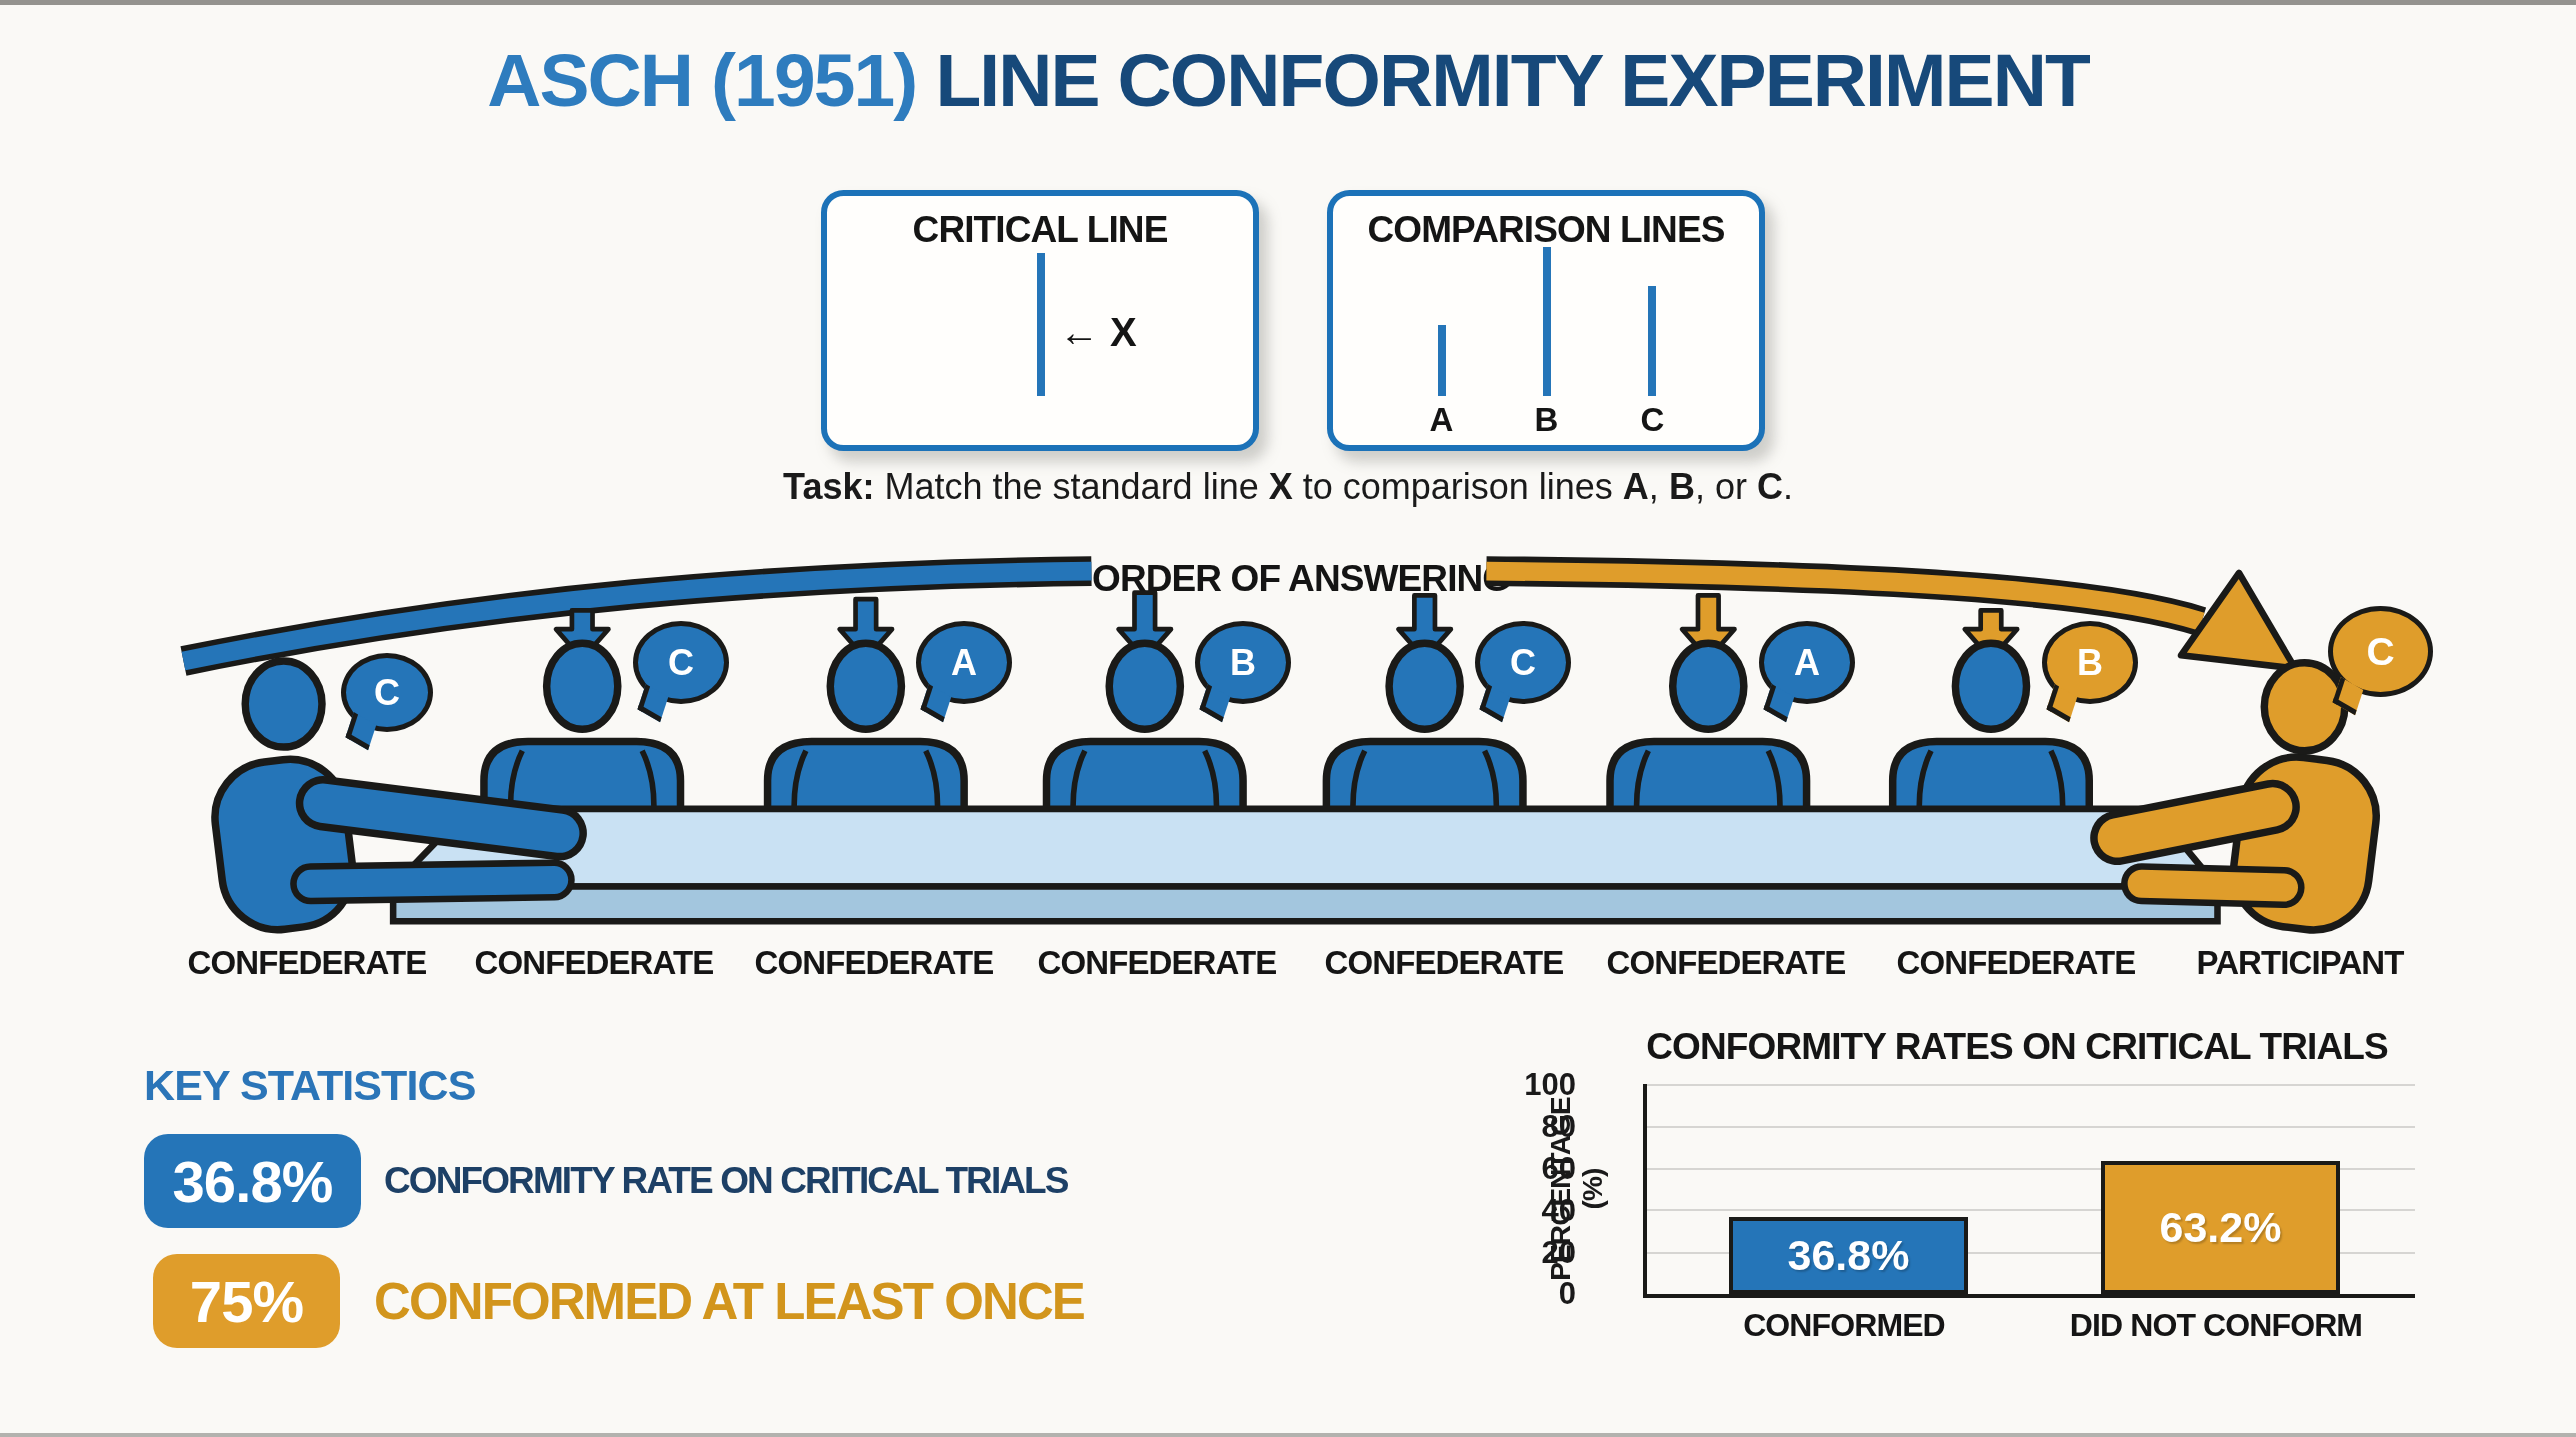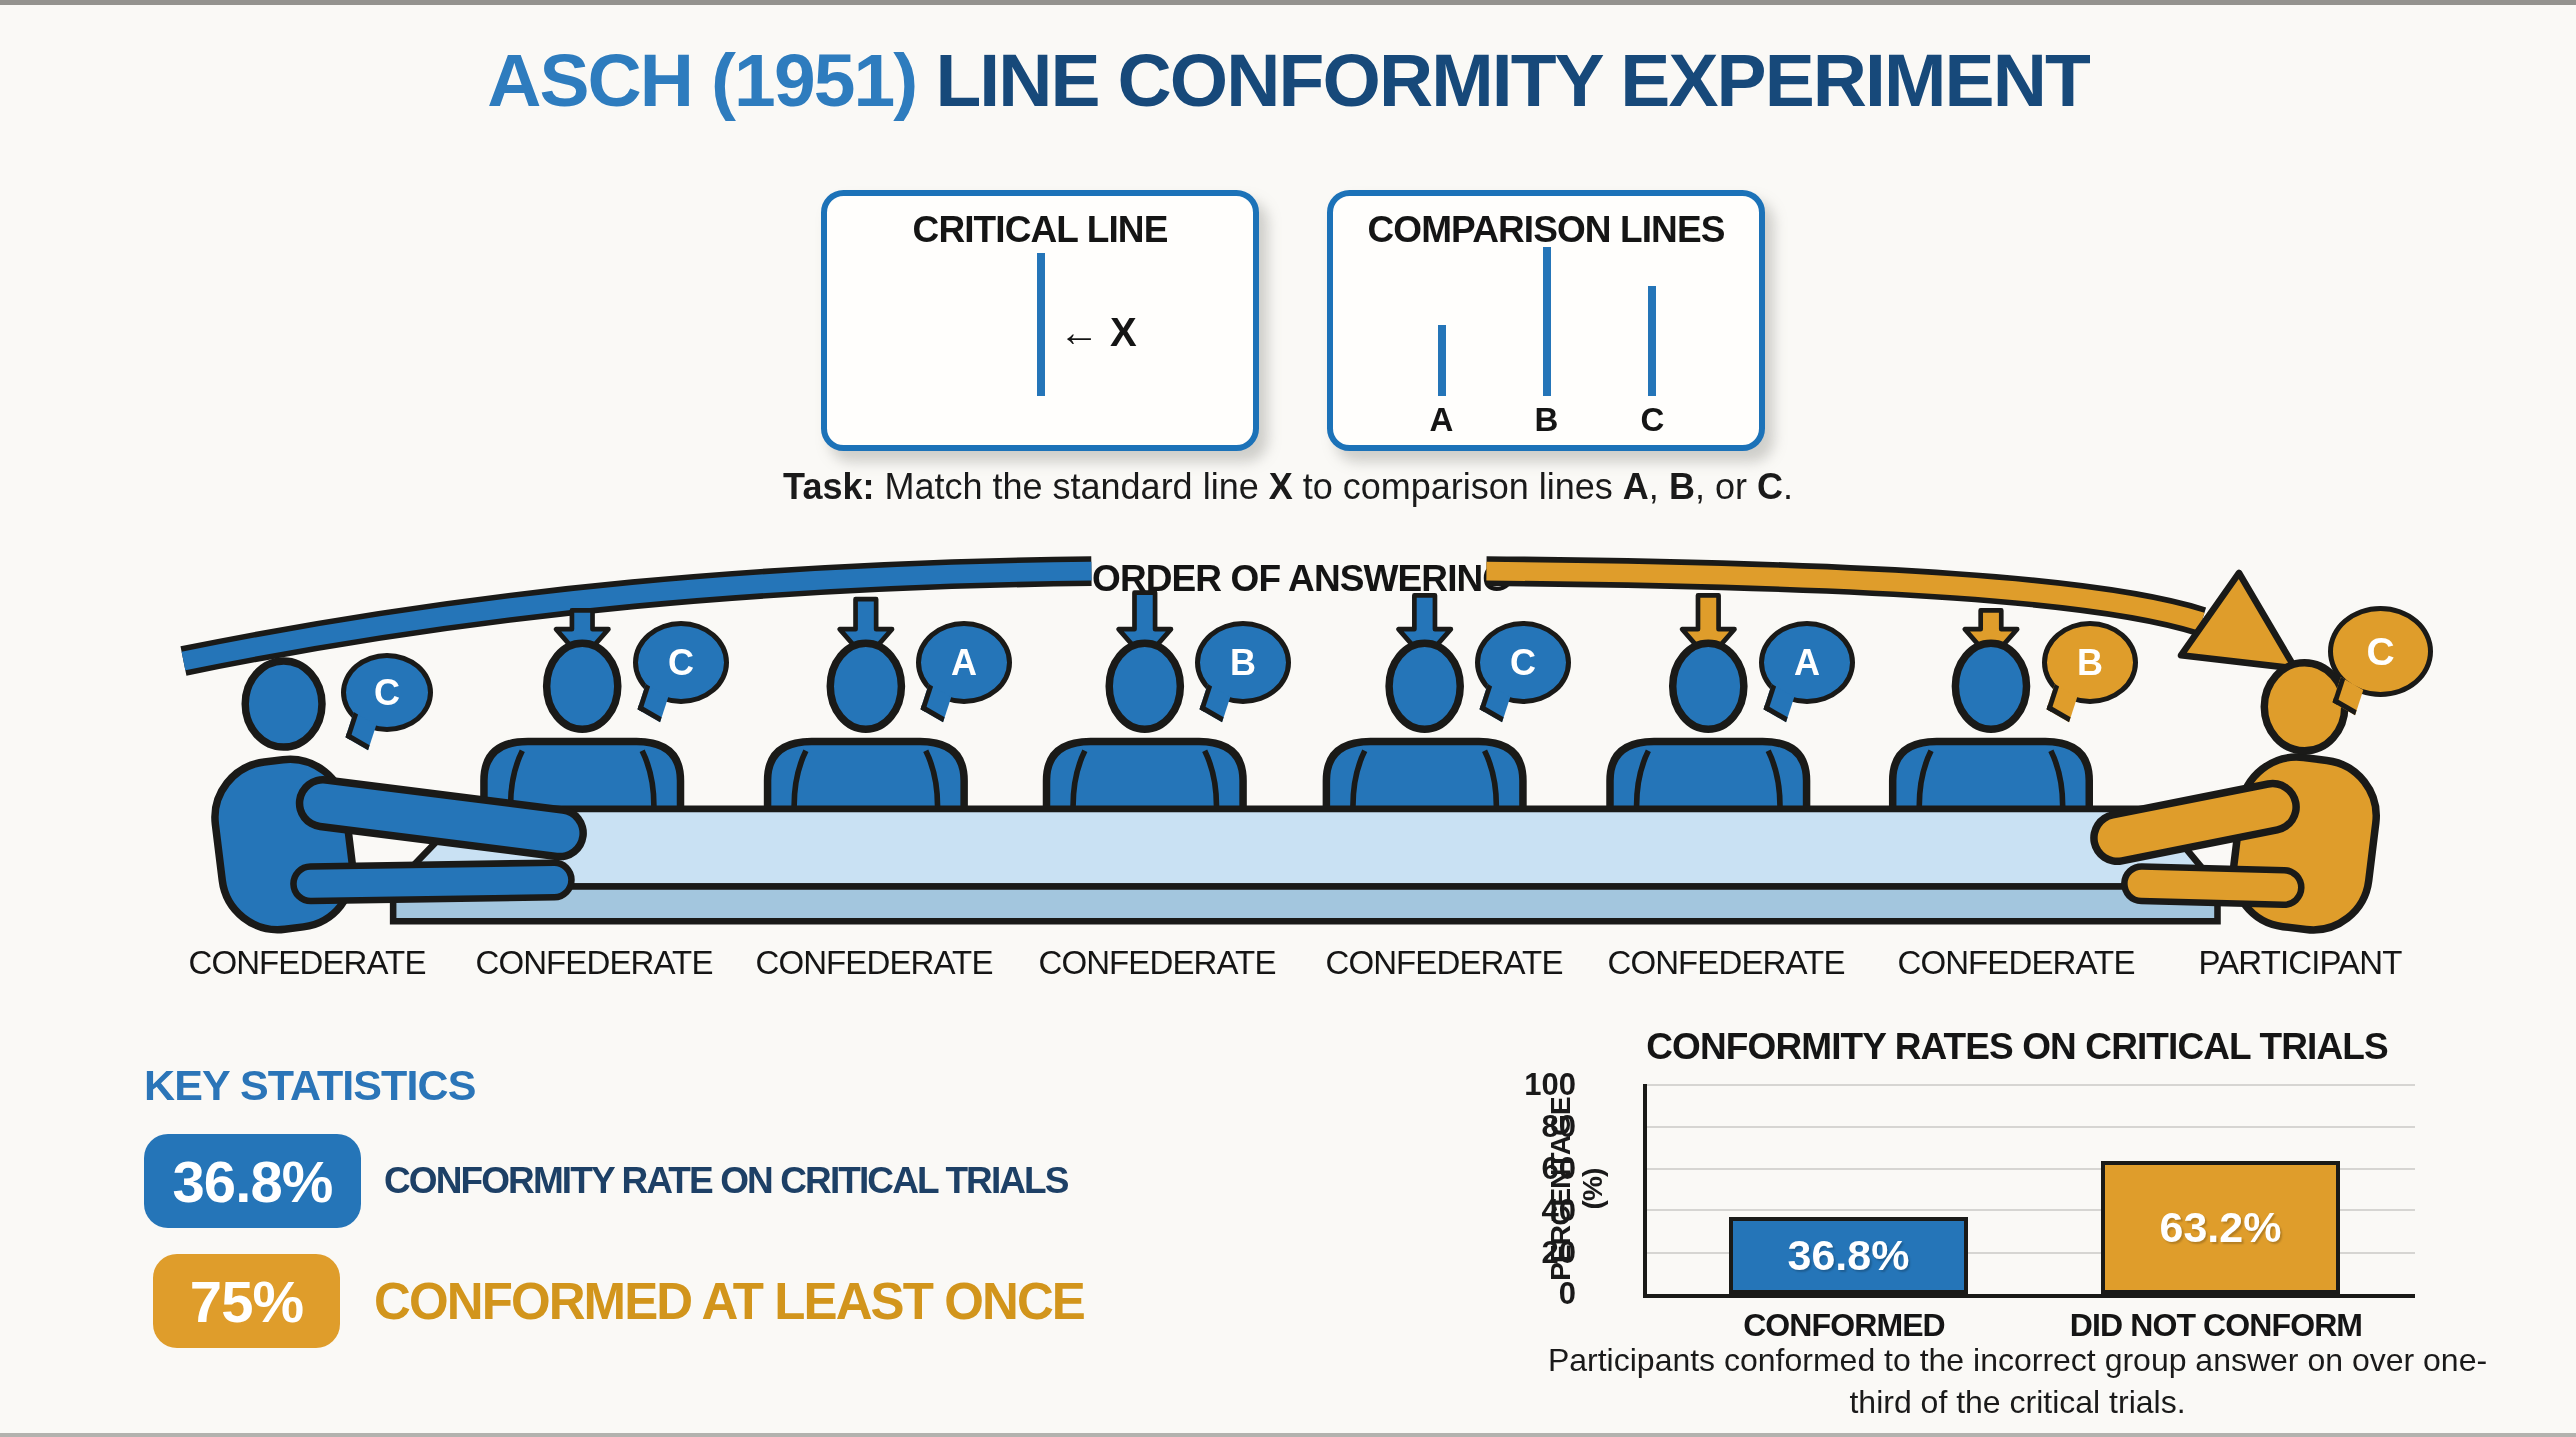--- a/index.html
+++ b/index.html
@@ -21,21 +21,21 @@
   .task{top:466px;left:0;width:2576px;text-align:center;font-size:36px;color:#1a1a1a;}
   .task .b{font-weight:bold;text-align:center;}
   
   .order-label{left:1092px;top:558px;width:393px;text-align:center;font-size:37px;font-weight:bold;letter-spacing:-0.9px;color:#141414;white-space:nowrap;}
   
   .bubble{position:absolute;border:5.6px solid #1a1a18;border-radius:50%;display:flex;align-items:center;justify-content:center;color:#fff;font-weight:bold;font-size:36px;z-index:5;}
   .bubble.blue{background:#2575b8;}
   .bubble.orange{background:#df9d2b;}
   .bubble::after{content:"";position:absolute;left:1.9px;bottom:-17px;width:20.6px;height:20.6px;background:inherit;border-left:5.6px solid #1a1a18;border-bottom:5.6px solid #1a1a18;transform:rotate(30deg) skew(12deg);}
   
-  .role{top:944px;width:300px;text-align:center;font-size:33px;font-weight:normal;letter-spacing:-0.9px;color:#151515;white-space:nowrap;}
+  .role{top:944px;width:300px;text-align:center;font-size:33px;font-weight:bold;letter-spacing:-0.9px;color:#151515;white-space:nowrap;}
   
   .ks-heading{left:144px;top:1061px;font-size:43px;font-weight:bold;letter-spacing:-0.9px;color:#2b75b8;}
   .badge{height:94px;border-radius:24px;display:flex;align-items:center;justify-content:center;color:#fff;font-size:58px;font-weight:bold;letter-spacing:-0.9px;}
   .stat-label{height:94px;display:flex;align-items:center;font-weight:bold;letter-spacing:-1.9px;white-space:nowrap;}
   
   .chart-title{left:1596px;top:1026px;width:842px;text-align:center;font-size:37px;font-weight:bold;letter-spacing:-0.9px;color:#151515;white-space:nowrap;}
   .chart-plot{left:1643px;top:1084px;width:768px;height:210px;border-left:4.7px solid #1a1a18;border-bottom:4.7px solid #1a1a18;box-sizing:content-box;}
   .gridline{position:absolute;left:0;width:768px;height:1.9px;background:#d6d5d2;}
   .bar{position:absolute;bottom:0;width:239px;box-sizing:border-box;border:4.7px solid #1a1a18;display:flex;align-items:center;justify-content:center;}
   .bar span{color:#fff;font-size:43px;font-weight:bold;text-shadow:1.9px 1.9px 1.9px rgba(0,0,0,.2);}
@@ -220,16 +220,15 @@
     <div class="gridline" style="top:168px;"></div>
     <div class="bar" style="left: 82px; height: 77px; background: rgb(37, 117, 184);">
         <span>36.8%</span>
       </div>
     <div class="bar" style="left: 454px; height: 133px; background: rgb(223, 157, 43);">
         <span>63.2%</span>
       </div>
   </div>
   <div class="abs xlabel" style="left:1610px;">CONFORMED</div>
   <div class="abs xlabel" style="left:1982px;">DID NOT CONFORM</div>
-  <div class="abs caption">Participants conformed to the incorrect group answer on over one-third of the critical trials.</div>
 
 </div>
 
 
 </body></html>

